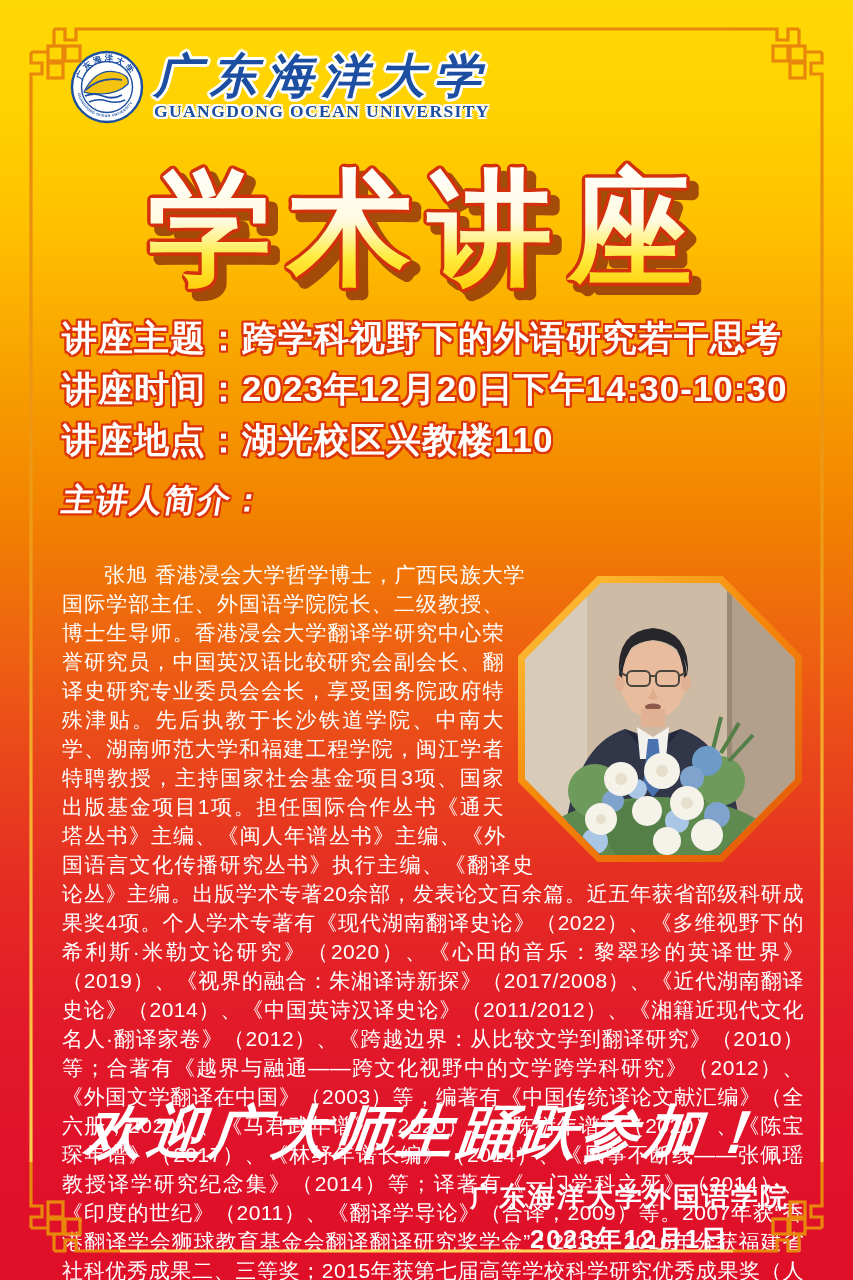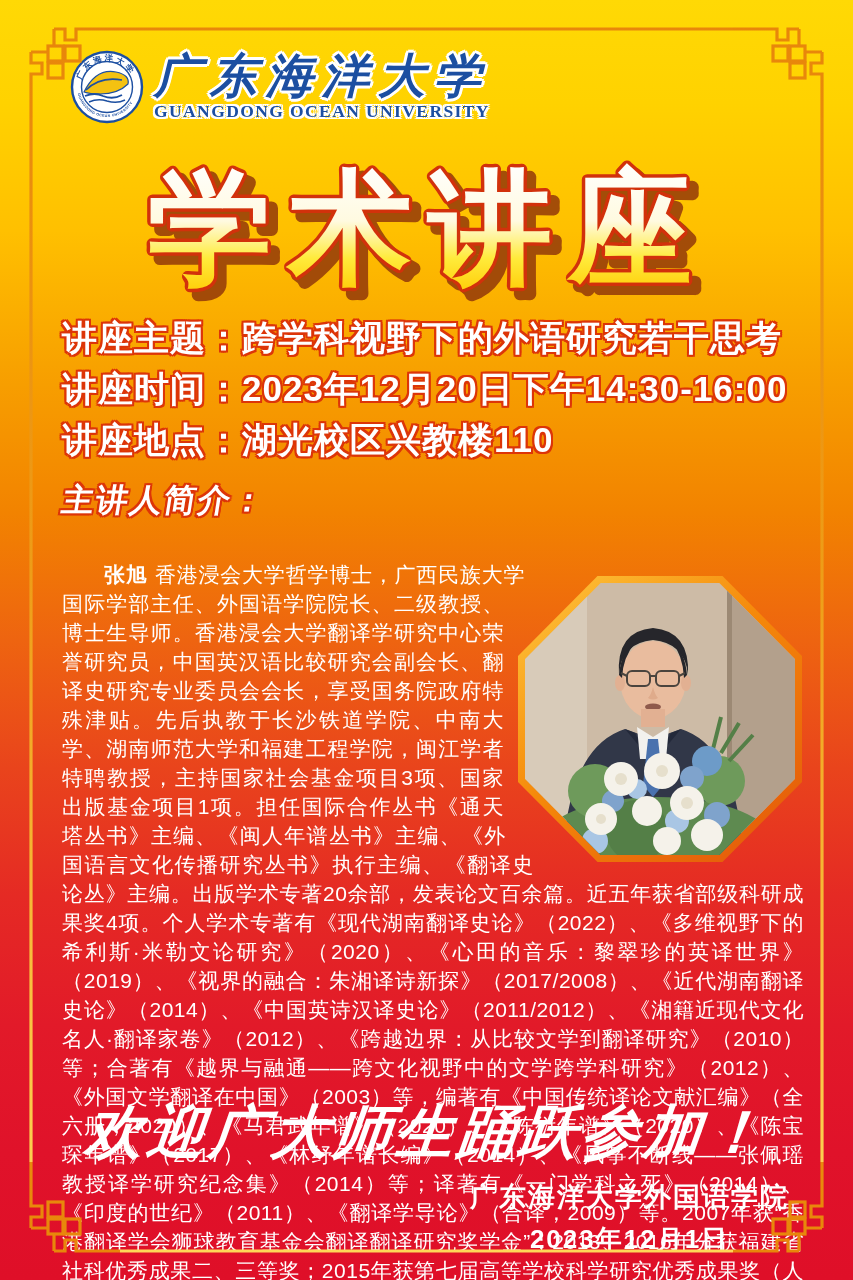--- a/index.html
+++ b/index.html
@@ -54,21 +54,21 @@
     font-size:32px; font-weight:bold; color:#fff; letter-spacing:2px;
     text-shadow:-2px -2px 0 #DD3508,2px -2px 0 #DD3508,-2px 2px 0 #DD3508,2px 2px 0 #DD3508,
                 0 -2px 0 #DD3508,0 2px 0 #DD3508,-2px 0 0 #DD3508,2px 0 0 #DD3508;
   }
   
   .bio{
     position:absolute; left:62px; top:560px; width:742px; z-index:2;
     font-size:21px; line-height:29px; color:#FFFFFF; text-align:justify;
     text-indent:2em; letter-spacing:.5px;
   }
-  .bio-name{font-weight:bold; margin-right:.35em;margin-top:18px;}
+  .bio-name{font-weight:normal; margin-right:.35em;margin-top:18px;}
   .photo-oct{
     float:right; width:284px; height:286px; margin:16px 2px 8px 14px;
     padding:7px; box-sizing:border-box;
     shape-outside:polygon(25% -4%, 75% -4%, 104% 25%, 104% 75%, 75% 104%, 25% 104%, -4% 75%, -4% 25%);
     shape-margin:10px;
     clip-path:polygon(28% 0,72% 0,100% 28%,100% 72%,72% 100%,28% 100%,0 72%,0 28%);
     background:linear-gradient(140deg,#FFC93E 0%,#F5890A 45%,#E2540A 100%);
   }
   .photo-inner{
     width:100%; height:100%;
@@ -149,21 +149,21 @@
           <stop offset="1" stop-color="#FFC800"></stop>
         </linearGradient>
       </defs>
       <text class="title-shadow" x="436" y="133" text-anchor="middle">学术讲座</text>
       <text class="title-main" x="428" y="125" text-anchor="middle">学术讲座</text>
     </svg>
   </div>
 
   <div class="details">
     <div class="detail-row"><span>讲座主题：</span><span>跨学科视野下的外语研究若干思考</span></div>
-    <div class="detail-row"><span>讲座时间：</span><span>2023年12月20日下午14:30-16:00</span></div>
+    <div class="detail-row"><span>讲座时间：</span><span>2023年12月20日下午14:30-10:30</span></div>
     <div class="detail-row"><span>讲座地点：</span><span>湖光校区兴教楼110</span></div>
     <div class="bio-heading">主讲人简介：</div>
   </div>
 
   <div class="bio">
     <div class="photo-oct">
       <div class="photo-inner">
         <svg viewBox="0 0 270 272" preserveAspectRatio="xMidYMid slice">
           <rect x="0" y="0" width="270" height="272" fill="#CDBBA6"></rect>
           <rect x="0" y="0" width="62" height="272" fill="#D8CBB9"></rect>

